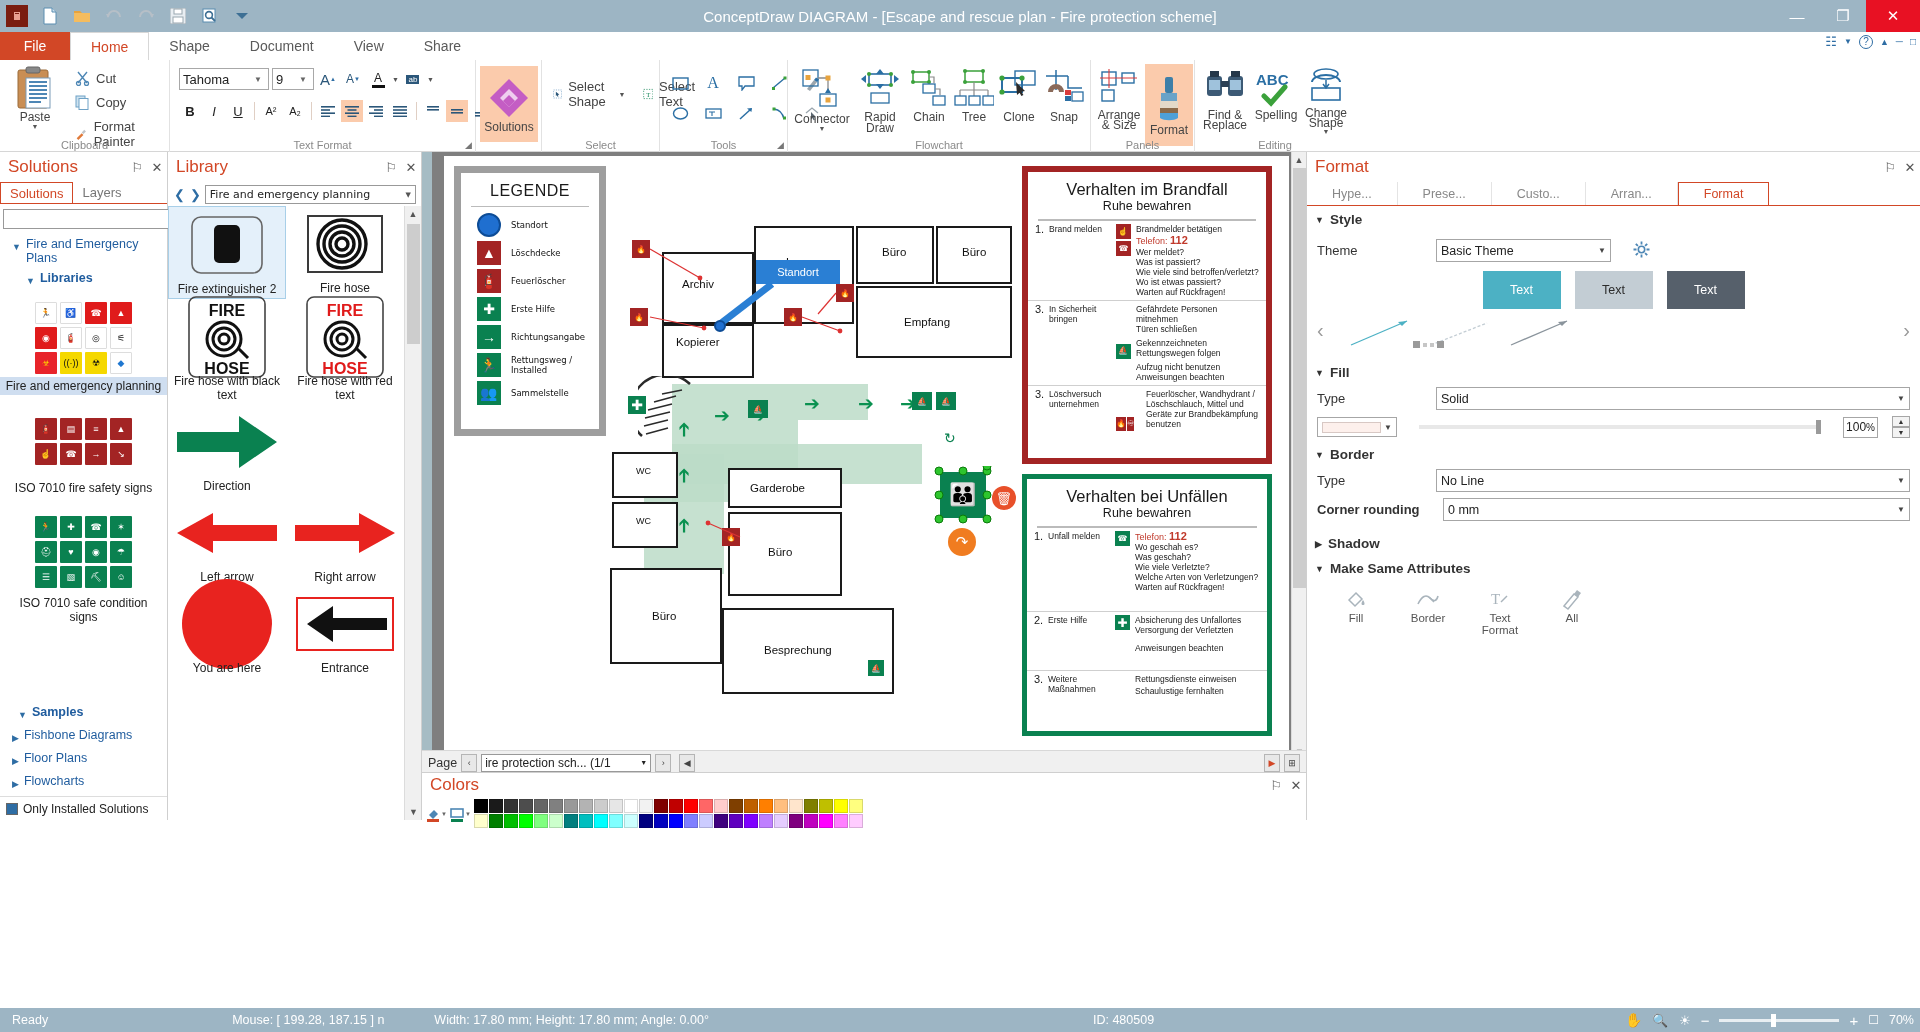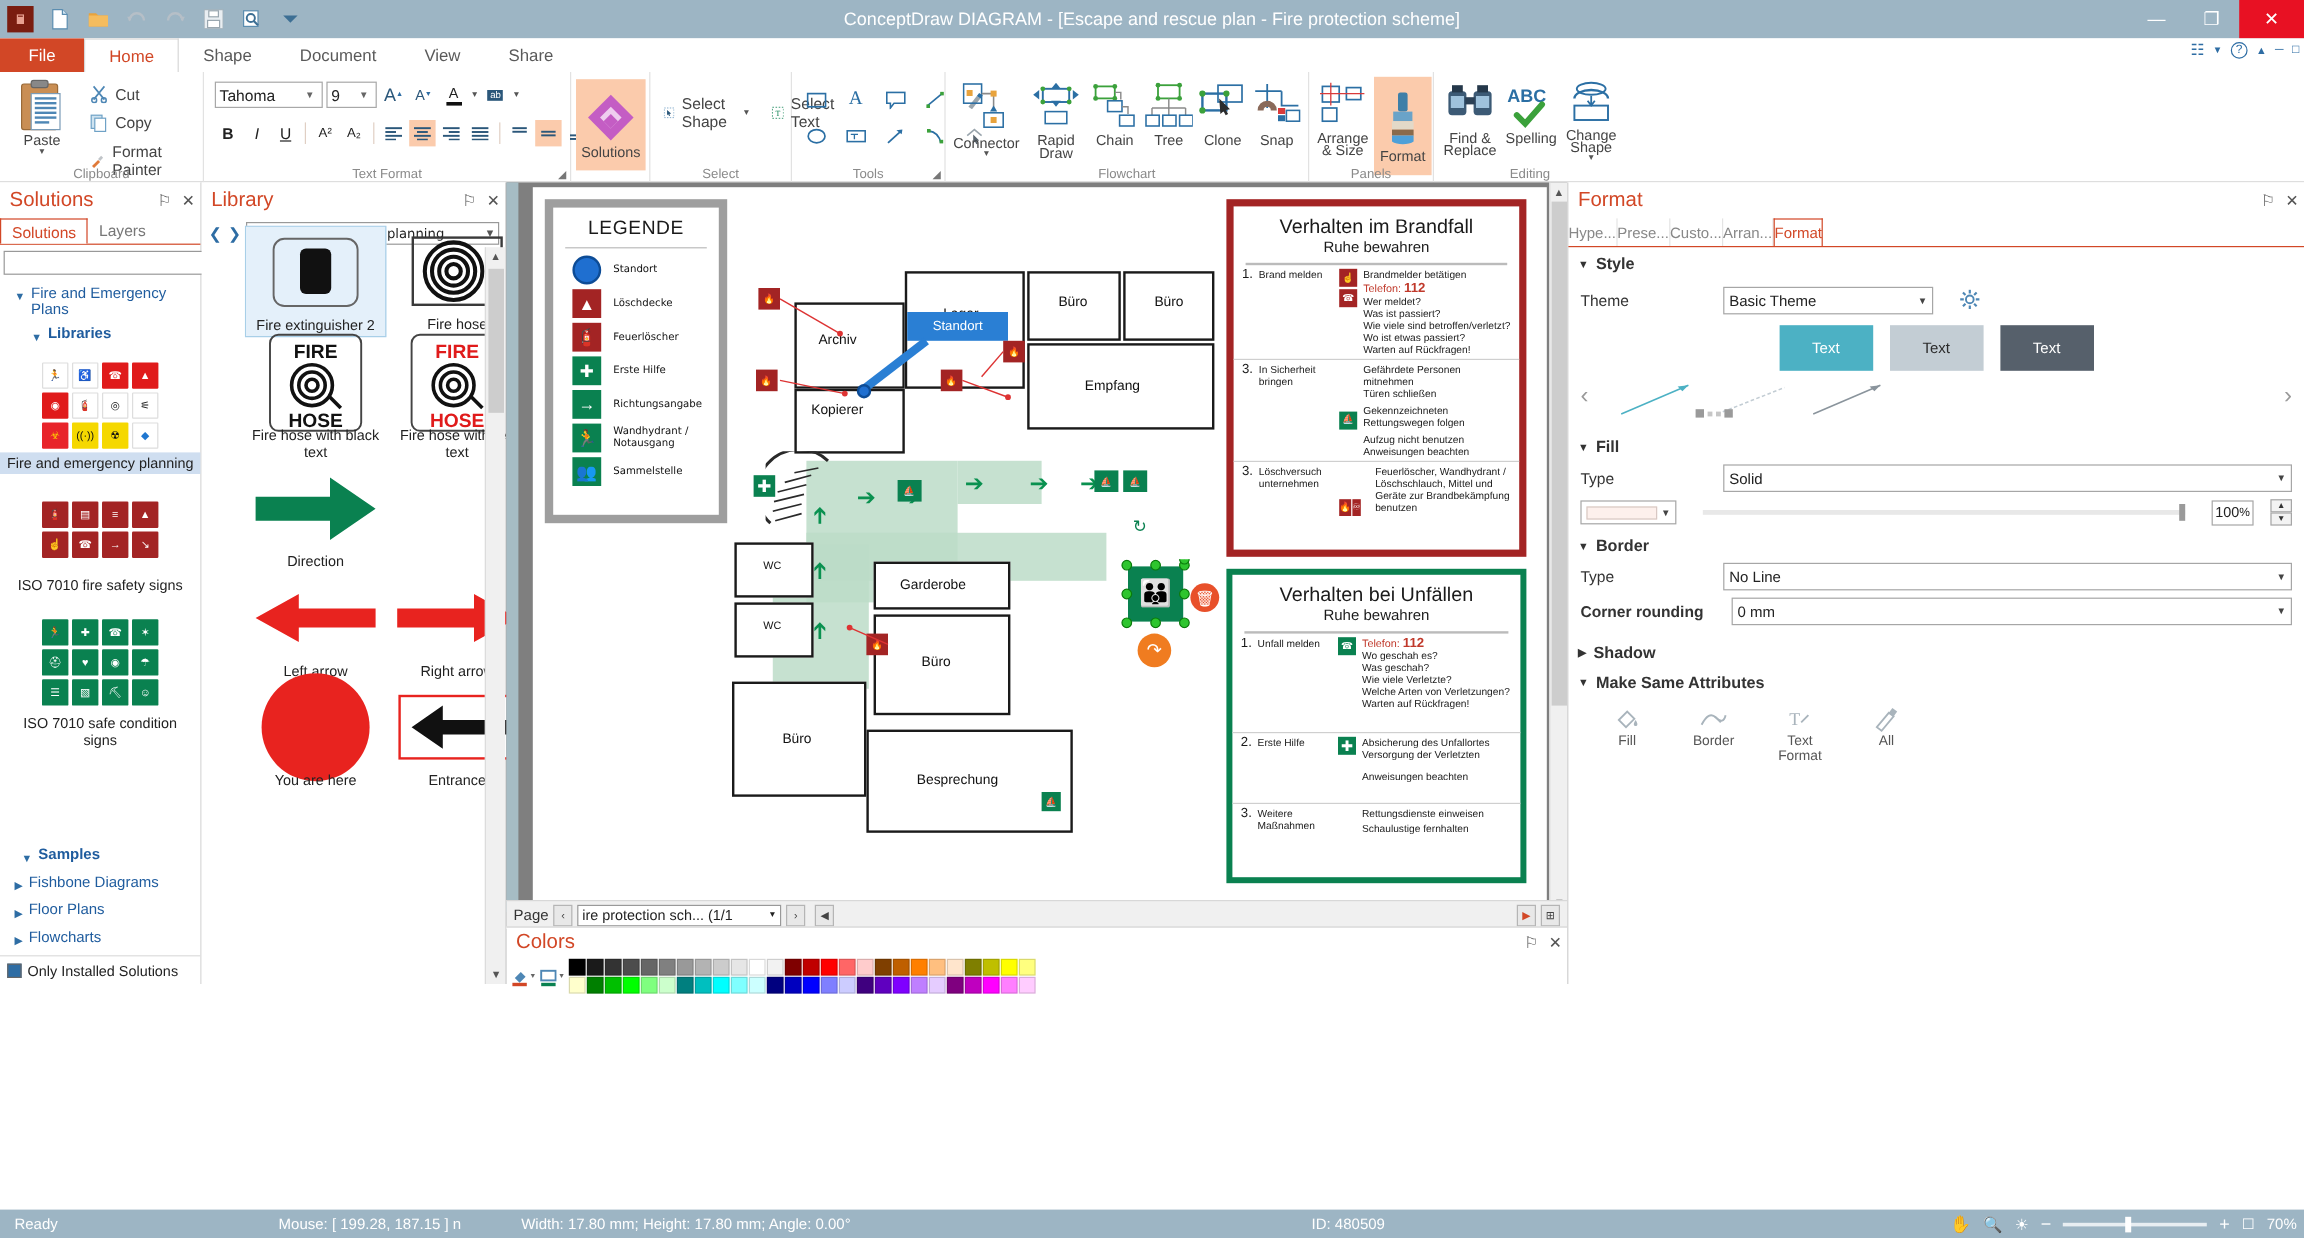--- a/index.html
+++ b/index.html
@@ -66,21 +66,21 @@
   .lib-name.sel { background:#cfdef0; }
   .bottom-tree { position:absolute; bottom:26px; left:0; width:100%;}
   .only-inst { position:absolute; bottom:0; left:0; width:100%; height:24px; display:flex; align-items:center; gap:5px; padding-left:6px; font-size:12px; color:#222; border-top:1px solid #ddd;}
   .cbx { width:12px; height:12px; border:1px solid #666; background:#fff; display:inline-block;}
 
   
   .library-panel { position:absolute; left:168px; top:152px; width:254px; height:668px; background:#fff; border-right:1px solid #cfcfcf;}
   .lib-nav { display:flex; align-items:center; gap:3px; padding:3px 5px;}
   .navarrow { color:#2e6da4; font-size:13px; cursor:pointer; padding:0 1px;}
   .lib-sel { flex:1; height:19px; border:1px solid #999; background:#fff; font-size:11px; display:flex; align-items:center; padding:0 4px; color:#222; font-family:"DejaVu Sans", sans-serif;}
-  .lib-body { position:absolute; top:36px; left:0; width:236px; height:614px; overflow:hidden;margin-left:36px;}
+  .lib-body { position:absolute; top:54px; left:0; width:236px; height:614px; overflow:hidden;}
   .lib-row { display:flex; }
   .lib-cell { width:118px; display:flex; flex-direction:column; align-items:center; padding:4px 0 2px 0; cursor:pointer;}
   .lib-cell.sel { background:#e4f0fa; border:1px solid #a8cfe8;}
   .lib-cap { font-size:12px; color:#222; text-align:center; line-height:14px; margin-top:3px; padding:0 3px;}
   .lib-scroll { position:absolute; right:0; top:54px; width:17px; height:614px; background:#f0f0f0; border-left:1px solid #dcdcdc;}
   .lib-scroll .sbtn { height:16px; display:flex; align-items:center; justify-content:center; font-size:9px; color:#555; cursor:pointer;}
   .lib-scroll .thumb { position:absolute; top:18px; left:2px; width:13px; height:120px; background:#cdcdcd; cursor:pointer;}
 
   
   .canvas-area { position:absolute; left:422px; top:152px; width:884px; height:668px; background:#7f7f7f;}
@@ -96,21 +96,21 @@
 
   
   .colors-panel { position:absolute; left:422px; top:772px; width:884px; height:48px; background:#fff; border-top:1px solid #cfcfcf;}
   .swatchbar { display:flex; align-items:center; gap:2px; padding:2px 4px;}
   .sw { width:14px; height:14px; cursor:pointer; }
   .sw-col { display:flex; flex-direction:column; gap:1px;}
 
   
   .format-panel { position:absolute; left:1306px; top:152px; width:614px; height:668px; background:#fff; border-left:1px solid #cfcfcf;}
   .fmt-tabs { display:flex; height:24px; font-size:12.5px; border-bottom:1px solid #d24726;}
-  .fmt-tab { padding:0 0; display:flex; align-items:center; color:#888; cursor:pointer; border-right:1px solid #e4e4e4;}
+  .fmt-tab { padding:0 25px; display:flex; align-items:center; color:#888; cursor:pointer; border-right:1px solid #e4e4e4;}
   .fmt-tab.active { color:#d24726; border:1px solid #d24726; border-bottom:none;}
   .sect-hdr { display:flex; align-items:center; gap:6px; padding:6px 8px 4px 8px; font-size:13.5px; font-weight:bold; color:#333; cursor:pointer;}
   .frow { display:flex; align-items:center; padding:3px 10px; font-size:13px; color:#333;gap:14px;}
   .frow .flabel { width:105px; }
   .fcombo { flex:1; height:23px; border:1px solid #a6a6a6; background:#fff; display:flex; align-items:center; justify-content:space-between; padding:0 4px; font-size:12.5px; color:#222; cursor:pointer;}
   .theme-cards { display:flex; align-items:center; justify-content:center; gap:14px; padding:6px 0;}
   .tcard { width:78px; height:38px; display:flex; align-items:center; justify-content:center; font-size:12.5px; cursor:pointer;}
   .arrw { color:#9a9a9a; font-size:20px; cursor:pointer; }
   .msa-grid { display:flex; gap:26px; padding:6px 26px;}
   .msa { display:flex; flex-direction:column; align-items:center; width:46px; cursor:pointer; font-size:11.5px; color:#555; line-height:12px; text-align:center;}
@@ -869,21 +869,21 @@
             <div style="display: flex; align-items: center; gap: 10px; padding: 2px 0px 2px 16px;">
               <div style="width: 24px; height: 24px; flex: 0 0 24px; background: rgb(10, 129, 80); display: flex; align-items: center; justify-content: center; color: rgb(255, 255, 255); font-size: 14px;">✚</div>
               <div style="font-size: 8.5px; color: rgb(17, 17, 17); line-height: 10px; font-family: &quot;DejaVu Sans&quot;, sans-serif;">Erste Hilfe</div>
             </div>
             <div style="display: flex; align-items: center; gap: 10px; padding: 2px 0px 2px 16px;">
               <div style="width: 24px; height: 24px; flex: 0 0 24px; background: rgb(10, 129, 80); display: flex; align-items: center; justify-content: center; color: rgb(255, 255, 255); font-size: 14px;">→</div>
               <div style="font-size: 8.5px; color: rgb(17, 17, 17); line-height: 10px; font-family: &quot;DejaVu Sans&quot;, sans-serif;">Richtungsangabe</div>
             </div>
             <div style="display: flex; align-items: center; gap: 10px; padding: 2px 0px 2px 16px;">
               <div style="width: 24px; height: 24px; flex: 0 0 24px; background: rgb(10, 129, 80); display: flex; align-items: center; justify-content: center; color: rgb(255, 255, 255); font-size: 14px;">🏃</div>
-              <div style="font-size: 8.5px; color: rgb(17, 17, 17); line-height: 10px; font-family: &quot;DejaVu Sans&quot;, sans-serif;">Wandhydrant / Notausgang</div>
+              <div style="font-size: 8.5px; color: rgb(17, 17, 17); line-height: 10px; font-family: &quot;DejaVu Sans&quot;, sans-serif;">Rettungsweg / Installed</div>
             </div>
             <div style="display: flex; align-items: center; gap: 10px; padding: 2px 0px 2px 16px;">
               <div style="width: 24px; height: 24px; flex: 0 0 24px; background: rgb(10, 129, 80); display: flex; align-items: center; justify-content: center; color: rgb(255, 255, 255); font-size: 14px;">👥</div>
               <div style="font-size: 8.5px; color: rgb(17, 17, 17); line-height: 10px; font-family: &quot;DejaVu Sans&quot;, sans-serif;">Sammelstelle</div>
             </div>
           </div>
       </div>
 
       <div style="position:absolute;left:160px;top:60px;width:420px;height:520px;">
 

